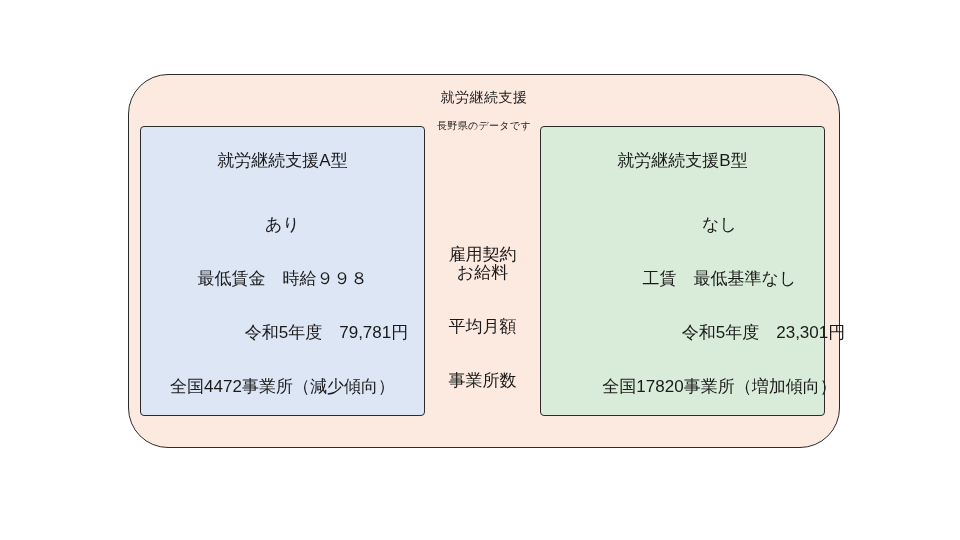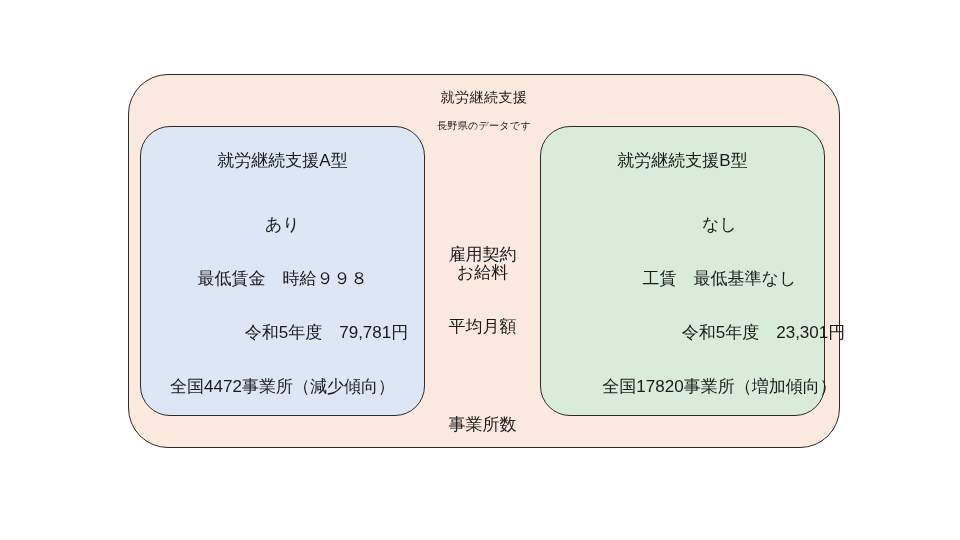--- a/index.html
+++ b/index.html
@@ -54,21 +54,21 @@
     letter-spacing: 0.3px;
   }
 
   
   .panel {
     position: absolute;
     top: 126px;
     width: 285px;
     height: 290px;
     border: 1px solid #2b2b2b;
-    border-radius: 30px;
+    border-radius: 4px;
     box-sizing: border-box;
   }
   .panel-a {
     left: 140px;
     background: #dce6f5;
   }
   .panel-b {
     left: 540px;
     background: #d9ecd9;
     padding-left: 37px;
@@ -100,21 +100,21 @@
     position: absolute;
     left: 425px;
     width: 115px;
     text-align: center;
     font-size: 17px;
     white-space: nowrap;
   }
   .c0 { top: 207px; margin-top: 36px; }
   .c1 { top: 261px; }
   .c2 { top: 315px; }
-  .c3 { top: 369px; margin-top: 44px; }
+  .c3 { top: 369px; }
 </style>
 </head>
 <body>
 
 <div class="canvas">
 
   <div class="outer-box">
     <div class="outer-title">就労継続支援</div>
     <div class="outer-subtitle">長野県のデータです</div>
   </div>

